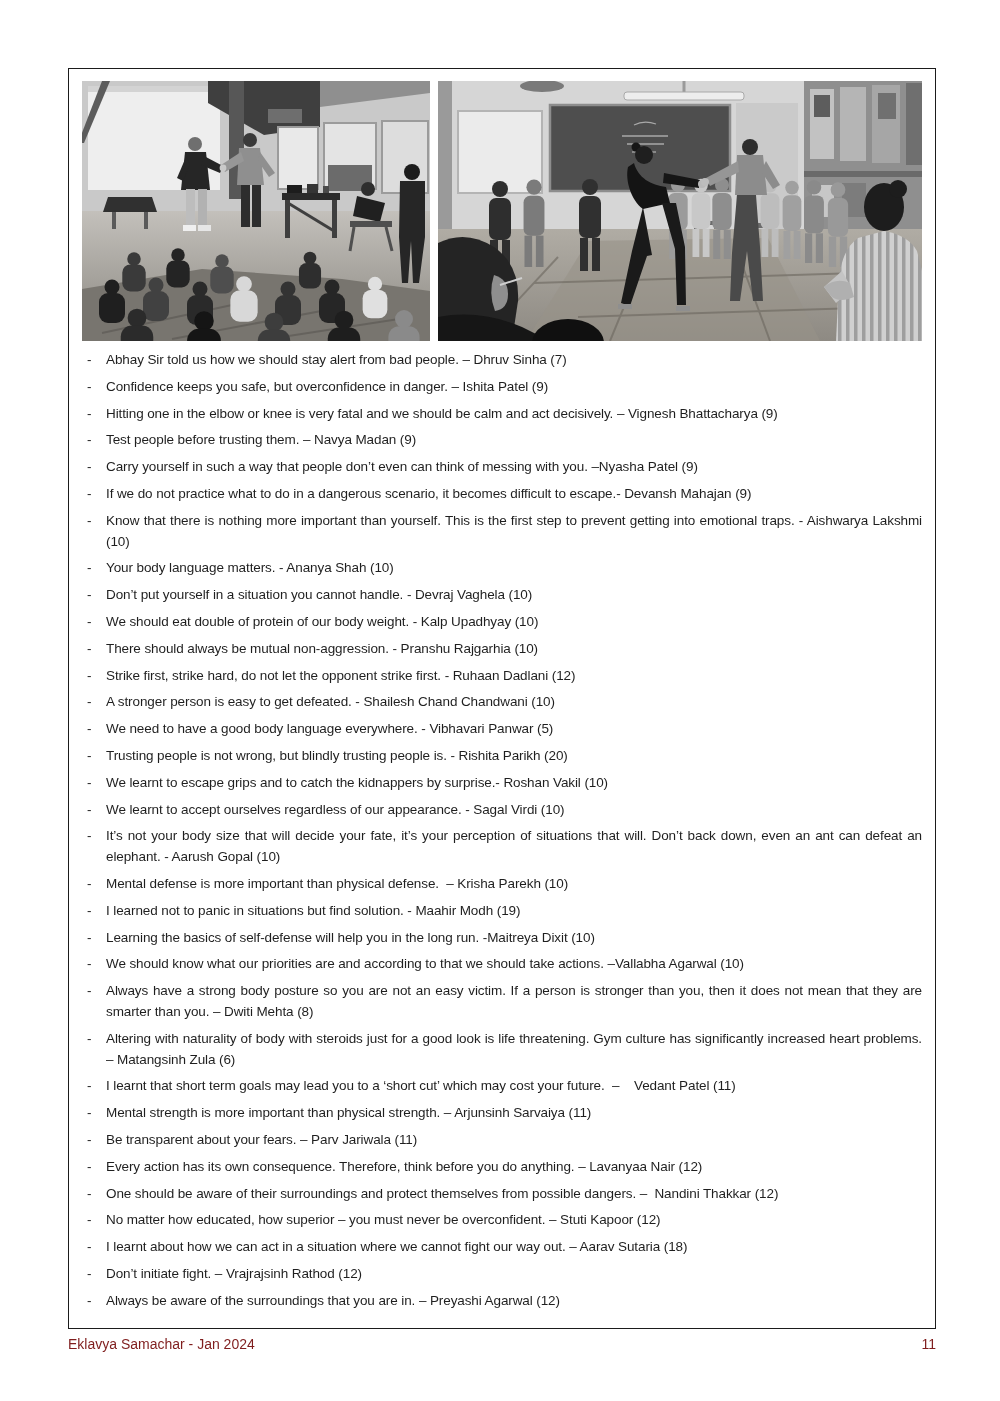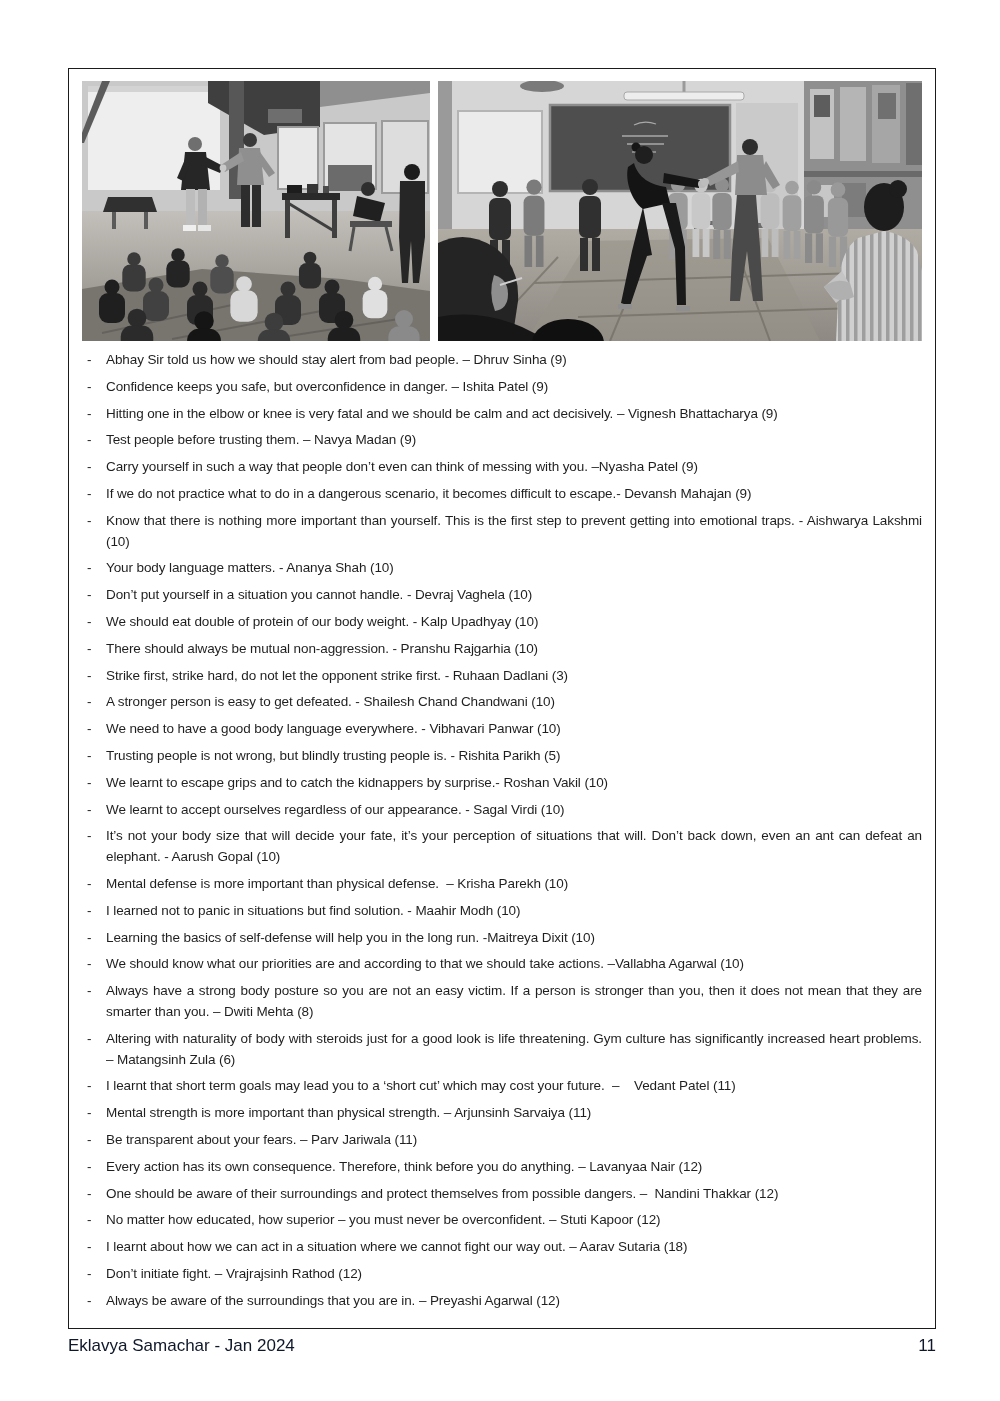--- a/index.html
+++ b/index.html
@@ -18,21 +18,21 @@
   .photo svg { width:100%; height:100%; display:block; }
 
   .quotes { margin-top:9px; }
   .quote-row { display:flex; margin-bottom:6px; }
   .bullet { flex:0 0 24px; width:24px; padding-left:5px; font-size:13.5px; line-height:20.8px; color:#1f1f1f; }
   .qtext { flex:1; font-size:13.5px; line-height:20.8px; text-align:justify; letter-spacing:-0.1px; color:#1f1f1f; }
 
   .footer {
     position:absolute; left:68px; top:1336px; width:868px;
     display:flex; justify-content:space-between; align-items:baseline;
-    font-size:17px; color:#0f172a;
+    font-size:14px; color:#7f1d1d;
   }
 </style>
 </head>
 <body>
 
 <div class="frame">
 
   <div class="photos">
 
     <div class="photo photo-left">
@@ -255,21 +255,21 @@
           <path d="M404,190 L386,206 L398,222 L414,208 Z" fill="#c4c4c4"></path>
           <path d="M386,206 Q398,196 412,202 L416,216 Q402,222 394,216 Z" fill="#b0b0b0"></path>
         </g>
       </svg>
     </div>
   </div>
 
   <div class="quotes">
     <div class="quote-row">
         <span class="bullet">-</span>
-        <span class="qtext">Abhay Sir told us how we should stay alert from bad people. – Dhruv Sinha (9)</span>
+        <span class="qtext">Abhay Sir told us how we should stay alert from bad people. – Dhruv Sinha (7)</span>
       </div>
       <div class="quote-row">
         <span class="bullet">-</span>
         <span class="qtext">Confidence keeps you safe, but overconfidence in danger. – Ishita Patel (9)</span>
       </div>
       <div class="quote-row">
         <span class="bullet">-</span>
         <span class="qtext">Hitting one in the elbow or knee is very fatal and we should be calm and act decisively. – Vignesh Bhattacharya (9)</span>
       </div>
       <div class="quote-row">
@@ -299,53 +299,53 @@
       <div class="quote-row">
         <span class="bullet">-</span>
         <span class="qtext">We should eat double of protein of our body weight. - Kalp Upadhyay (10)</span>
       </div>
       <div class="quote-row">
         <span class="bullet">-</span>
         <span class="qtext">There should always be mutual non-aggression. - Pranshu Rajgarhia (10)</span>
       </div>
       <div class="quote-row">
         <span class="bullet">-</span>
-        <span class="qtext">Strike first, strike hard, do not let the opponent strike first. - Ruhaan Dadlani (3)</span>
+        <span class="qtext">Strike first, strike hard, do not let the opponent strike first. - Ruhaan Dadlani (12)</span>
       </div>
       <div class="quote-row">
         <span class="bullet">-</span>
         <span class="qtext">A stronger person is easy to get defeated. - Shailesh Chand Chandwani (10)</span>
       </div>
       <div class="quote-row">
         <span class="bullet">-</span>
-        <span class="qtext">We need to have a good body language everywhere. - Vibhavari Panwar (10)</span>
-      </div>
-      <div class="quote-row">
-        <span class="bullet">-</span>
-        <span class="qtext">Trusting people is not wrong, but blindly trusting people is. - Rishita Parikh (5)</span>
+        <span class="qtext">We need to have a good body language everywhere. - Vibhavari Panwar (5)</span>
+      </div>
+      <div class="quote-row">
+        <span class="bullet">-</span>
+        <span class="qtext">Trusting people is not wrong, but blindly trusting people is. - Rishita Parikh (20)</span>
       </div>
       <div class="quote-row">
         <span class="bullet">-</span>
         <span class="qtext">We learnt to escape grips and to catch the kidnappers by surprise.- Roshan Vakil (10)</span>
       </div>
       <div class="quote-row">
         <span class="bullet">-</span>
         <span class="qtext">We learnt to accept ourselves regardless of our appearance. - Sagal Virdi (10)</span>
       </div>
       <div class="quote-row">
         <span class="bullet">-</span>
         <span class="qtext">It’s not your body size that will decide your fate, it’s your perception of situations that will. Don’t back down, even an ant can defeat an elephant. - Aarush Gopal (10)</span>
       </div>
       <div class="quote-row">
         <span class="bullet">-</span>
         <span class="qtext">Mental defense is more important than physical defense. &nbsp;– Krisha Parekh (10)</span>
       </div>
       <div class="quote-row">
         <span class="bullet">-</span>
-        <span class="qtext">I learned not to panic in situations but find solution. - Maahir Modh (10)</span>
+        <span class="qtext">I learned not to panic in situations but find solution. - Maahir Modh (19)</span>
       </div>
       <div class="quote-row">
         <span class="bullet">-</span>
         <span class="qtext">Learning the basics of self-defense will help you in the long run. -Maitreya Dixit (10)</span>
       </div>
       <div class="quote-row">
         <span class="bullet">-</span>
         <span class="qtext">We should know what our priorities are and according to that we should take actions. –Vallabha Agarwal (10)</span>
       </div>
       <div class="quote-row">

